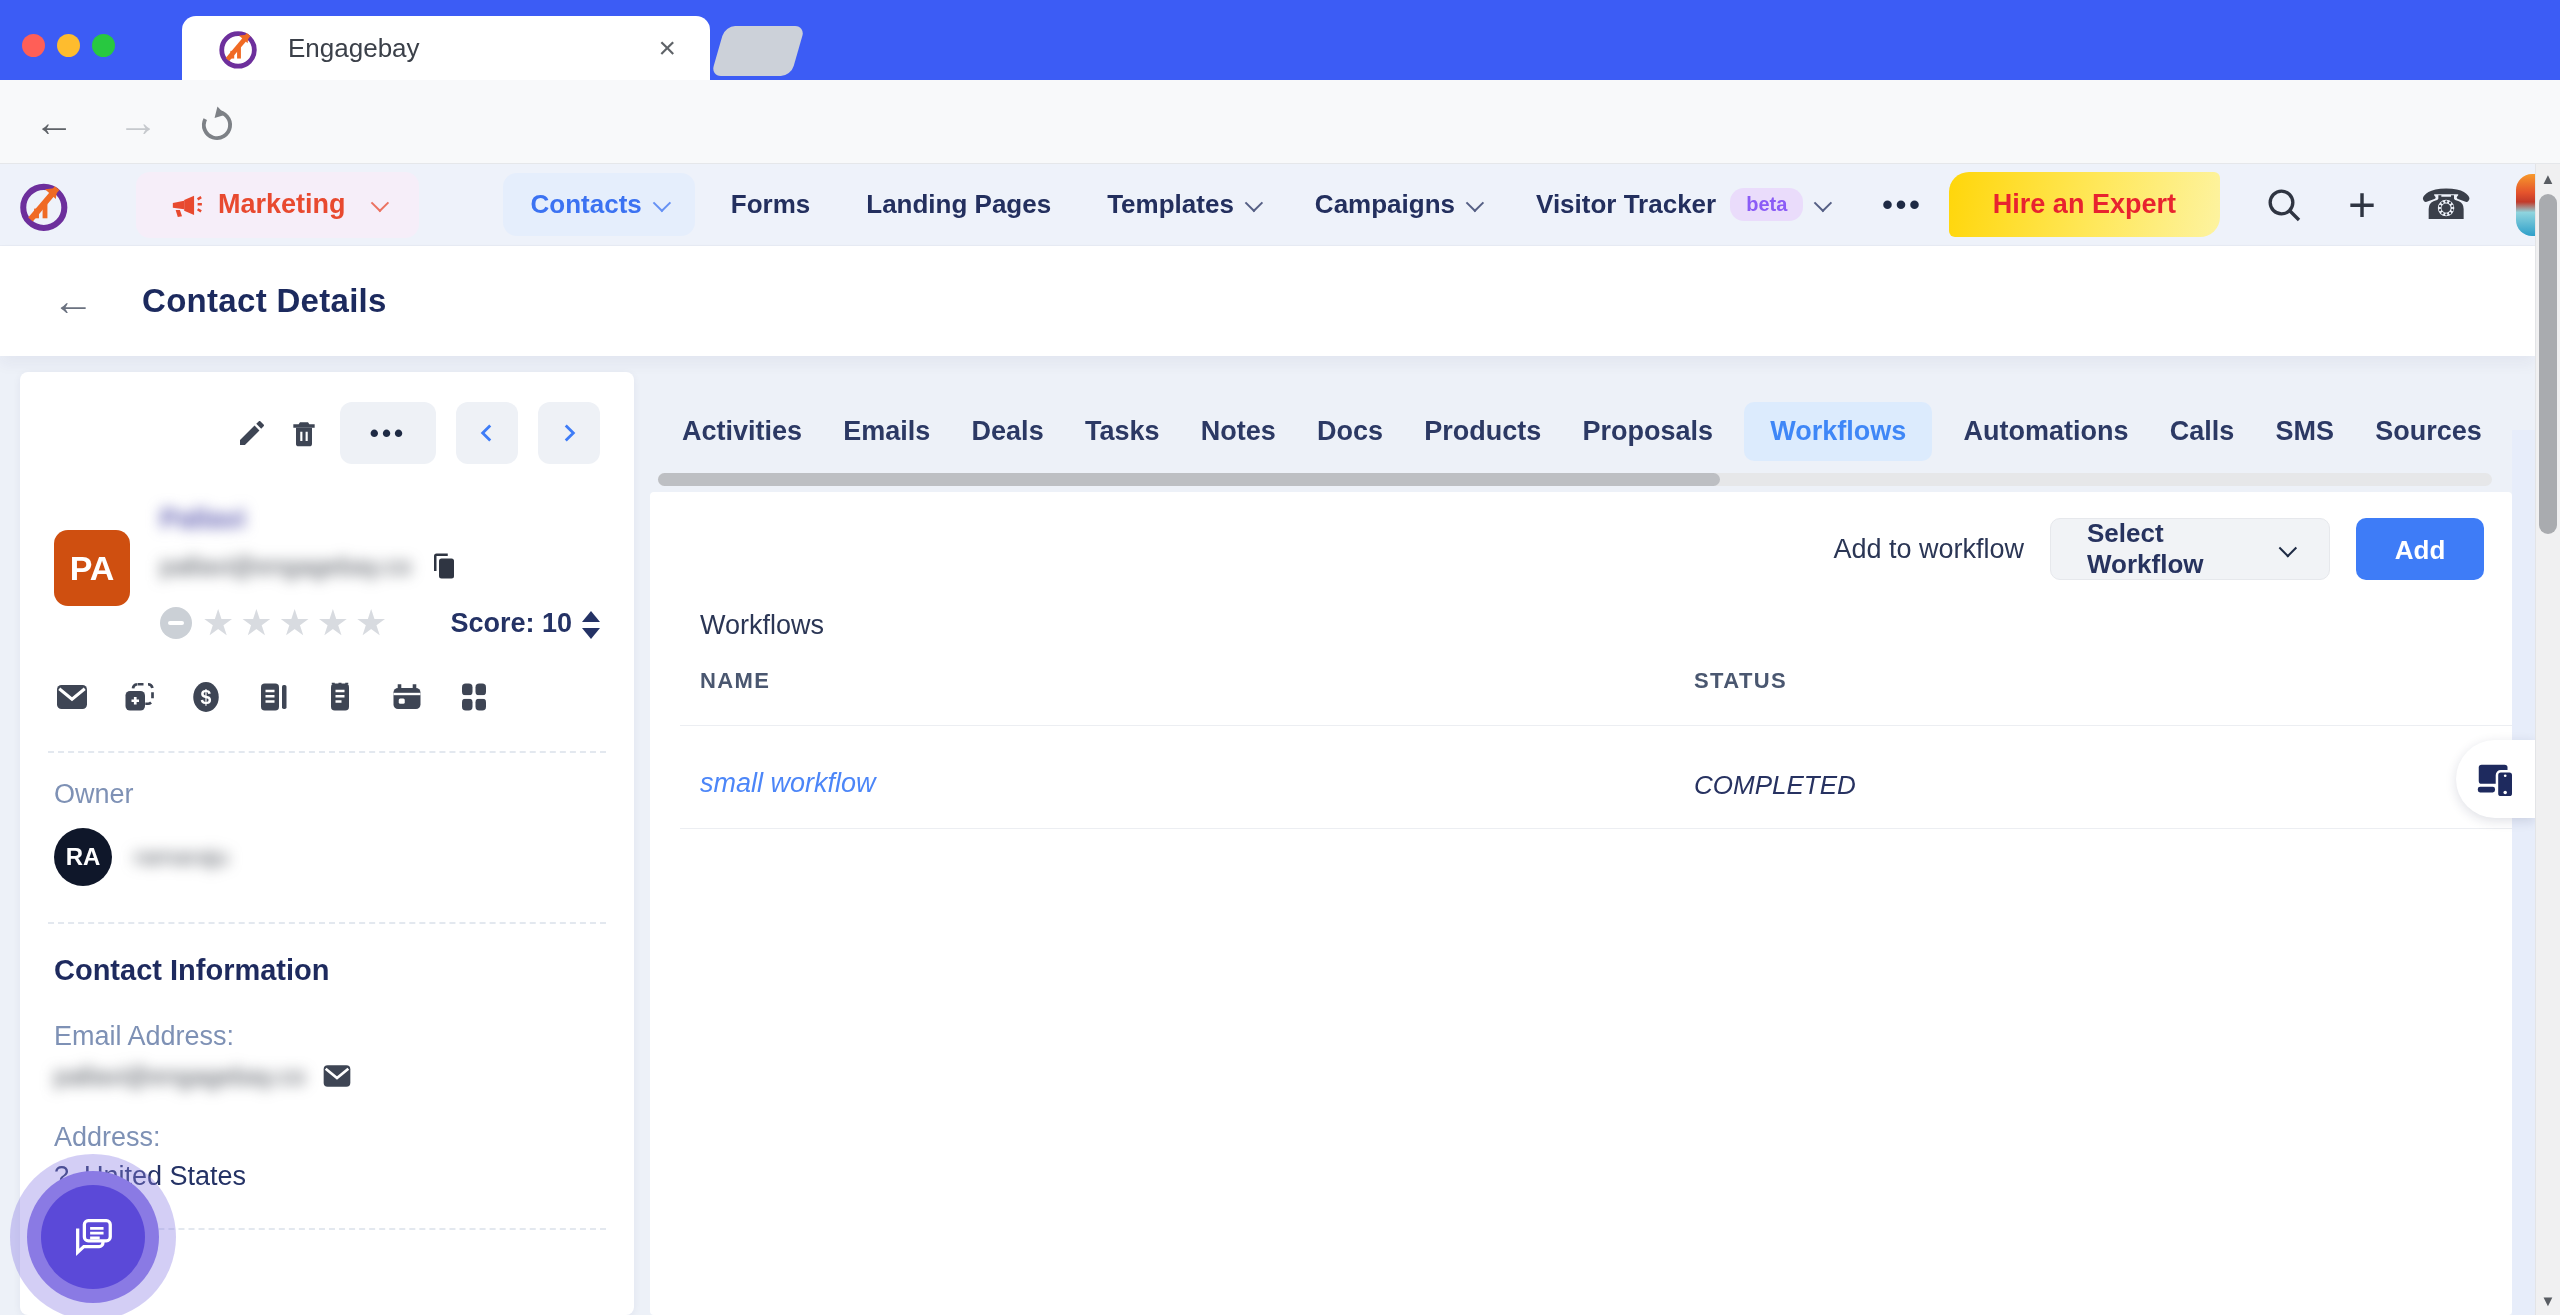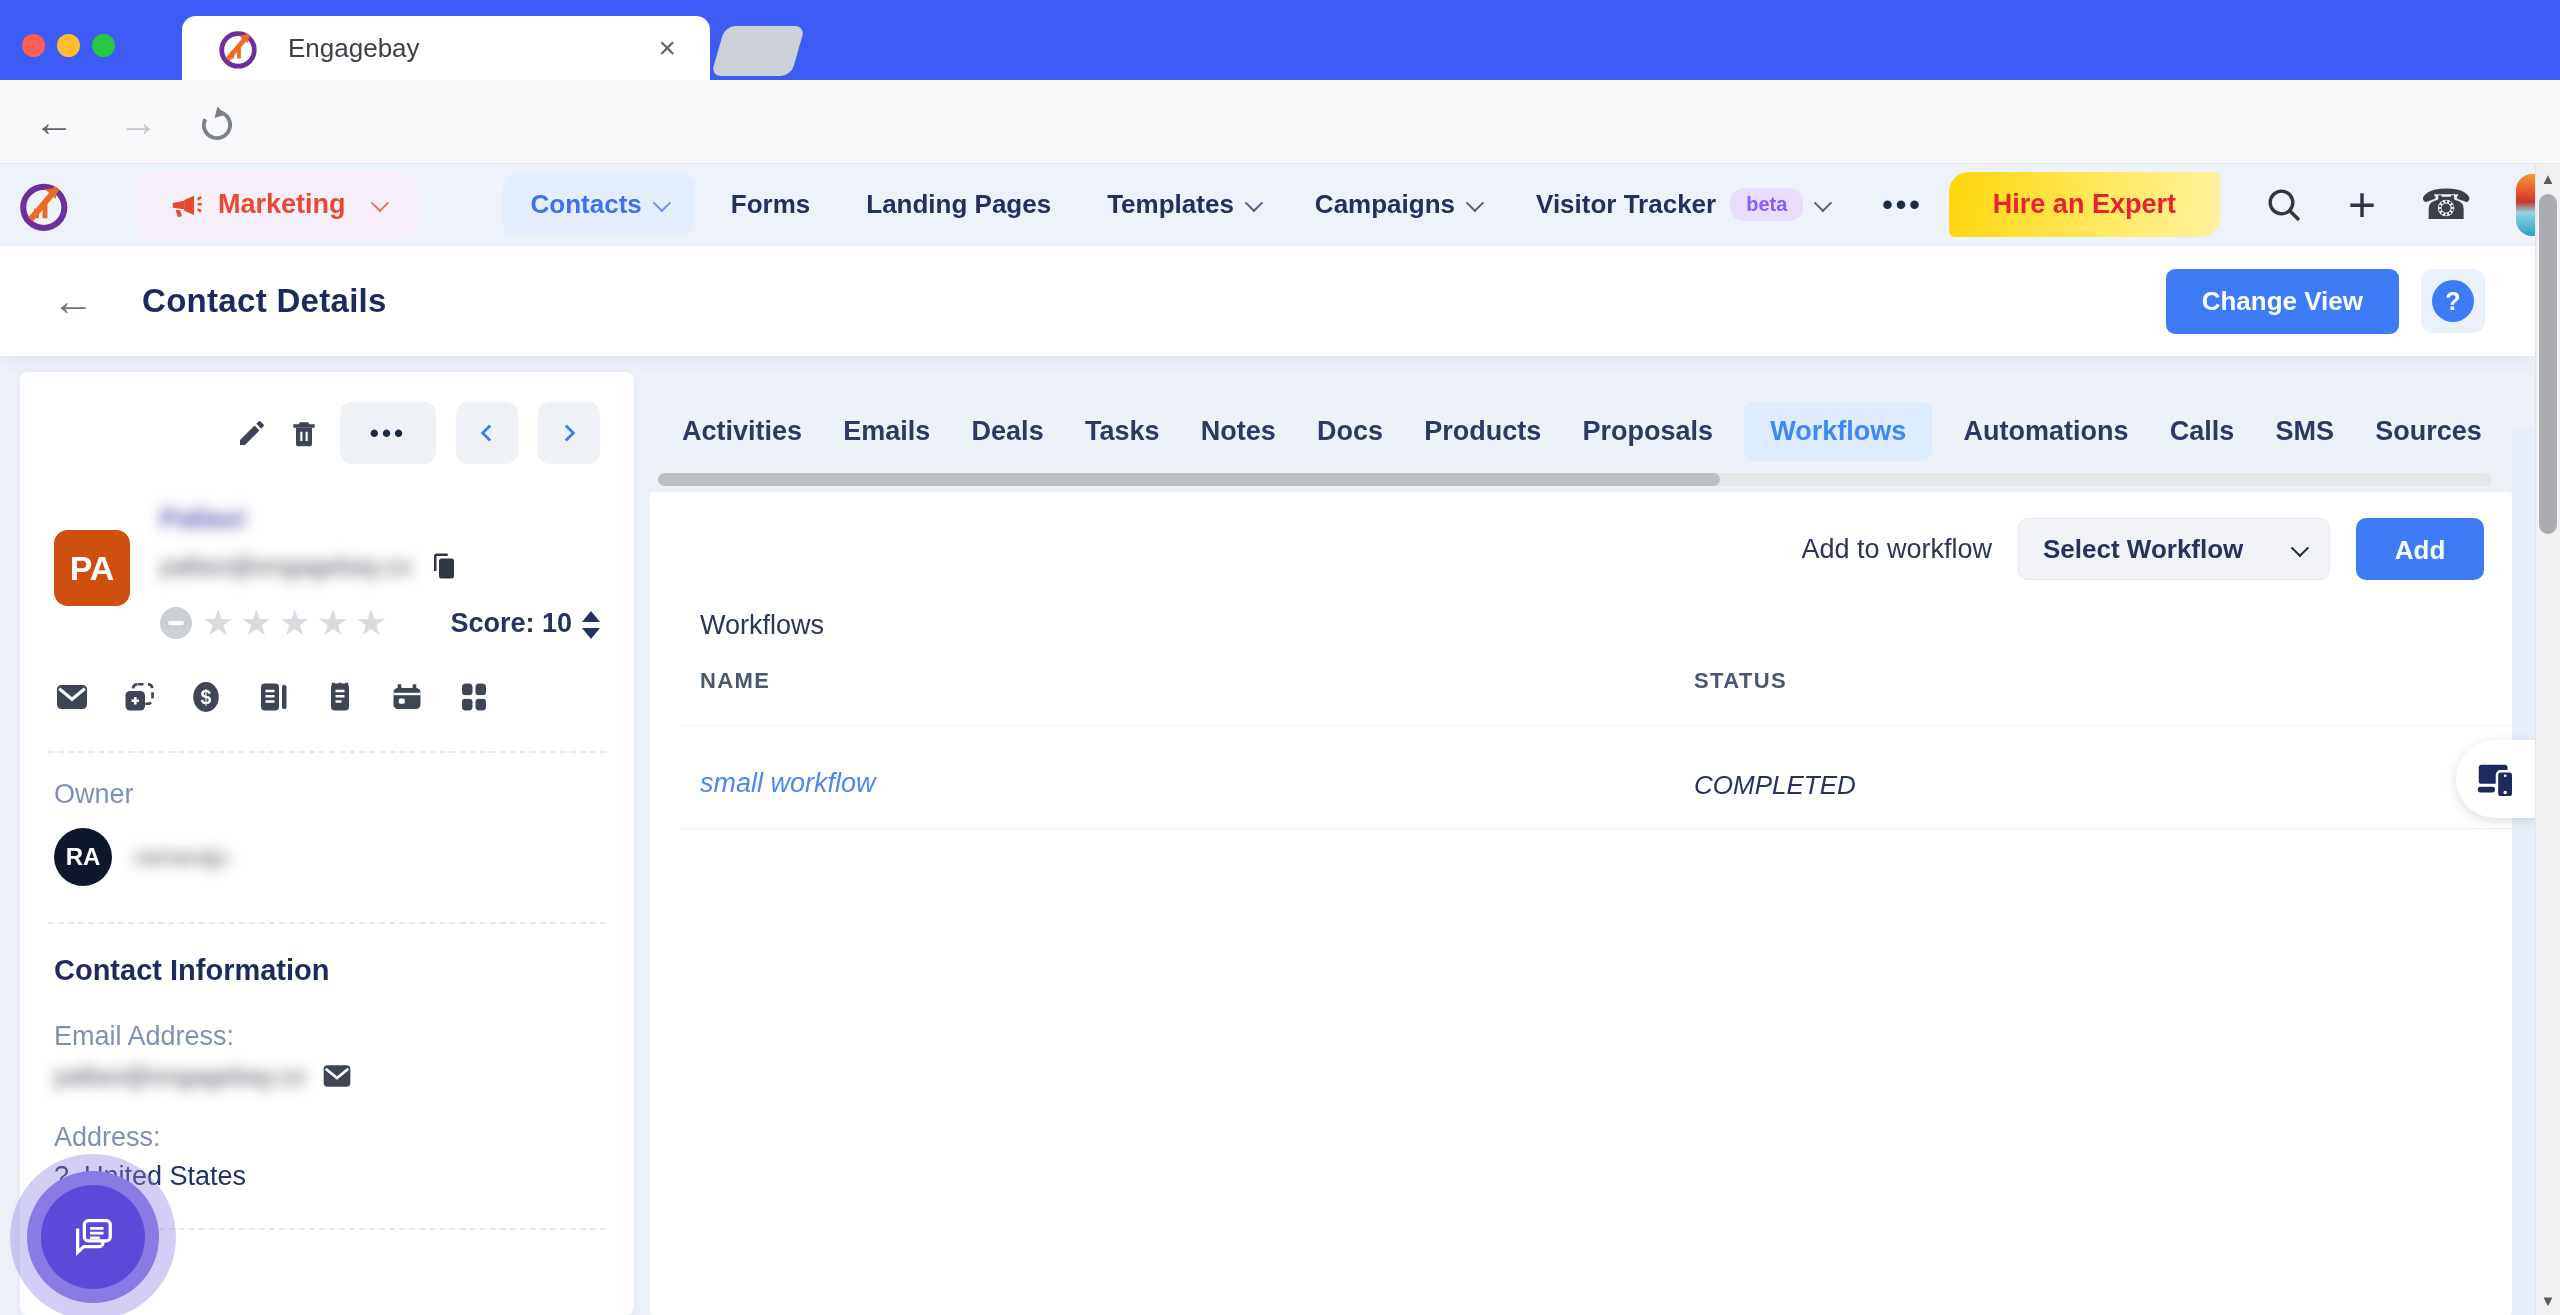--- a/index.html
+++ b/index.html
@@ -102,22 +102,22 @@
   .fab-inner{width:104px;height:104px;border-radius:50%;background:#5b49d8;display:flex;align-items:center;justify-content:center;}
   
   .tabs-row{position:absolute;left:672px;top:400px;width:1820px;height:62px;display:flex;align-items:center;justify-content:space-between;}
   .tab{font-size:27px;font-weight:600;color:#2c3964;padding:14px 10px;white-space:nowrap;border-radius:10px;}
   .tab.active{background:#dcebfd;color:#3f87f7;padding:14px 26px;}
   .hscroll{position:absolute;left:658px;top:473px;width:1834px;height:13px;background:#e6e7e9;border-radius:7px;}
   .hthumb{position:absolute;left:0;top:0;width:1062px;height:13px;background:#bdbfc3;border-radius:7px;}
   .main-panel{position:absolute;left:650px;top:492px;width:1862px;height:823px;background:#fff;border-radius:4px;}
   .add-row{position:absolute;top:26px;right:28px;display:flex;align-items:center;gap:26px;}
   .add-label{font-size:27px;color:#2b3655;}
-  .select{width:312px;height:62px;background:#f1f3f6;border:1px solid #e6e8ec;border-radius:10px;
-    display:flex;align-items:center;padding:0 24px;box-sizing:border-box;font-size:26px;font-weight:600;color:#27335f;}
+  .select{width:280px;height:62px;background:#f1f3f6;border:1px solid #e6e8ec;border-radius:10px;
+    display:flex;align-items:center;padding:0 36px;box-sizing:border-box;font-size:26px;font-weight:600;color:#27335f;}
   .select .chev{margin-left:auto;color:#1e2a44;opacity:1;}
   .btn-add{width:128px;height:62px;border-radius:10px;}
   .wf-title{position:absolute;left:50px;top:118px;font-size:27px;color:#2b3655;}
   .thead{position:absolute;left:50px;top:176px;width:1760px;}
   .th{font-size:22px;font-weight:700;color:#4a5770;letter-spacing:1.4px;}
   .th-status{position:absolute;left:994px;top:0;}
   .tline1{position:absolute;left:30px;top:233px;width:1832px;border-top:1px solid #eceef2;}
   .trow{position:absolute;left:50px;top:276px;width:1760px;height:60px;font-style:italic;}
   .td-name{font-size:27px;color:#4c86f8;}
   .td-status{position:absolute;left:994px;top:2px;font-size:26px;color:#273261;}
@@ -221,26 +221,20 @@
     </svg>
     <span class="icon-plus">+</span>
     <span class="icon-phone">☎</span>
     <div class="avatar-img"></div>
   </div>
 </div>
 
 <div class="page-header">
   <span class="back-arrow">←</span>
   <span class="page-title">Contact Details</span>
-  <div class="header-right">
-    <button class="btn-blue">Change View</button>
-    <div class="help-sq">
-      <span class="help-circle">?</span>
-    </div>
-  </div>
 </div>
 
 <div class="card">
   <div class="card-actions">
     <button class="ic-btn">
       <svg width="32" height="32" viewBox="0 0 24 24">
         <path d="M3 17.3V21h3.7L17.6 10.1 13.9 6.4 3 17.3zM20.7 7c.4-.4.4-1 0-1.4l-2.3-2.3c-.4-.4-1-.4-1.4 0l-1.8 1.8 3.7 3.7L20.7 7z" fill="#3e4554"></path>
       </svg>
     </button>
     <button class="ic-btn">

